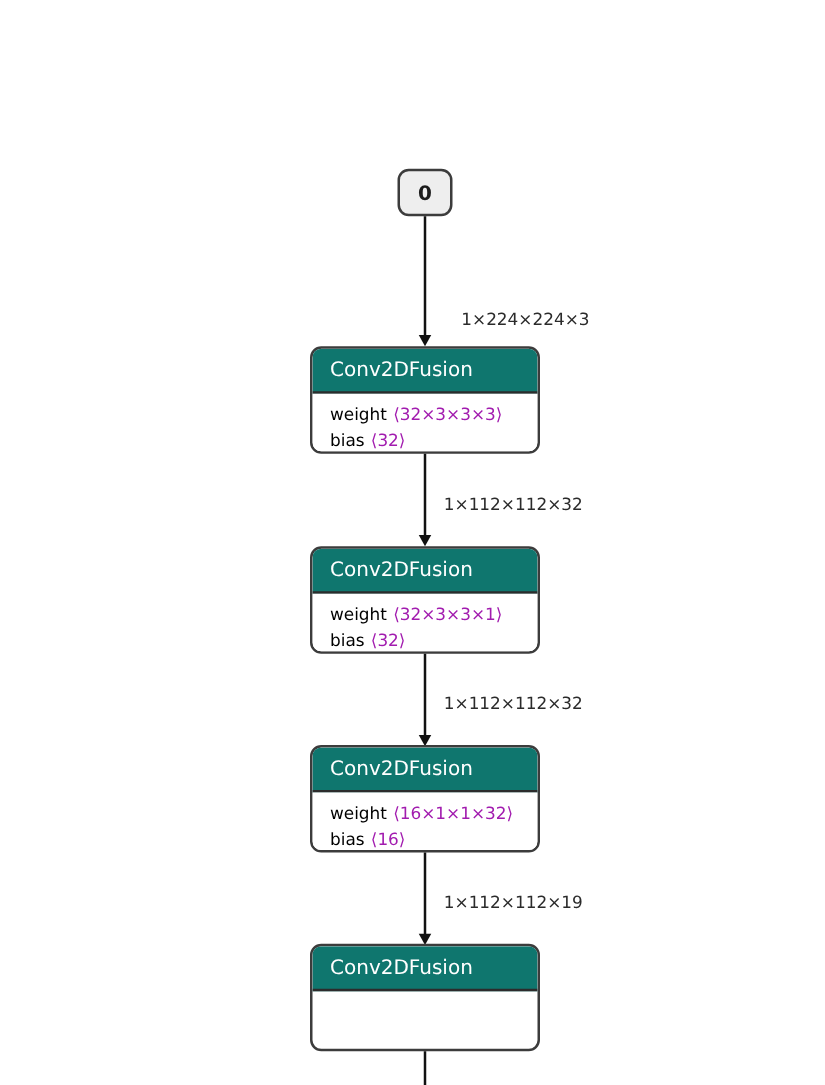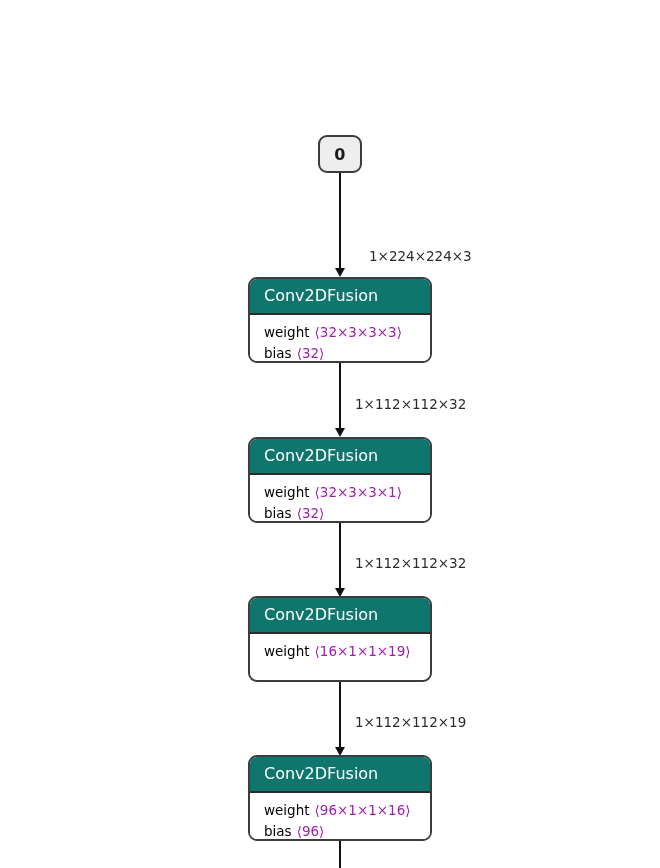--- a/index.html
+++ b/index.html
@@ -140,36 +140,31 @@
   </div>
 
   <div class="edge-line" style="left:339px; top:523px; height:66px;"></div>
   <div class="edge-arrow" style="left:334.5px; top:588px;"></div>
   <div class="edge-label" style="left:355px; top:555px;">1×112×112×32</div>
 
   <div class="op-node" style="left:248px; top:596px; width:184px; height:86px;">
     <div class="op-header">Conv2DFusion</div>
     <div class="op-body">
       <div class="attr-row">
-        <span class="attr-key">weight</span><span class="attr-val">⟨16×1×1×19⟩</span>
+        <span class="attr-key">weight</span><span class="attr-val">⟨16×1×1×32⟩</span>
+      </div>
+      <div class="attr-row">
+        <span class="attr-key">bias</span><span class="attr-val">⟨16⟩</span>
       </div>
     </div>
   </div>
 
   <div class="edge-line" style="left:339px; top:682px; height:66px;"></div>
   <div class="edge-arrow" style="left:334.5px; top:747px;"></div>
   <div class="edge-label" style="left:355px; top:714px;">1×112×112×19</div>
 
   <div class="op-node" style="left:248px; top:755px; width:184px; height:86px;">
     <div class="op-header">Conv2DFusion</div>
-    <div class="op-body">
-      <div class="attr-row">
-        <span class="attr-key">weight</span><span class="attr-val">⟨96×1×1×16⟩</span>
-      </div>
-      <div class="attr-row">
-        <span class="attr-key">bias</span><span class="attr-val">⟨96⟩</span>
-      </div>
-    </div>
   </div>
 
   <div class="edge-line" style="left:339px; top:841px; height:27px;"></div>
 
 </div>
 
 </body></html>

